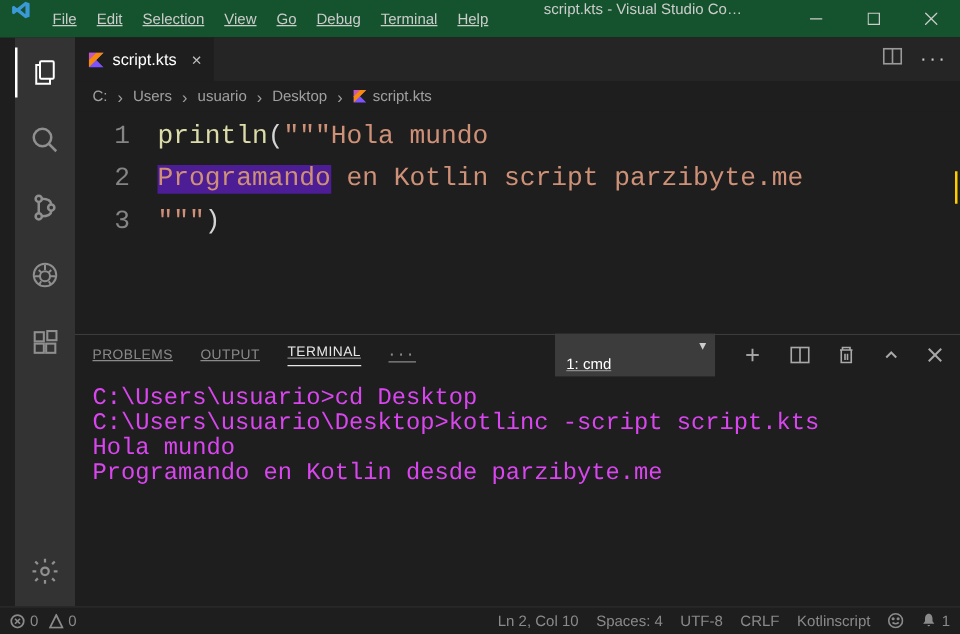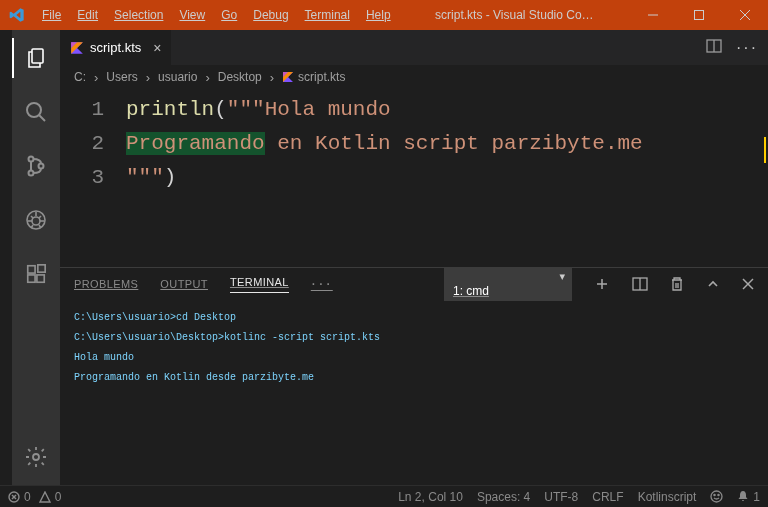--- a/index.html
+++ b/index.html
@@ -1,20 +1,20 @@
 <!DOCTYPE html>
 <html><head>
 <meta charset="utf-8">
 <style>
 * { margin: 0; padding: 0; box-sizing: border-box; }
 html, body { width: 768px; height: 507px; overflow: hidden; font-family: "Segoe UI", Arial, sans-serif; }
 body { background: #1e1e1e; color: #cccccc; display: flex; flex-direction: column; }
 
 
-.titlebar { height: 30px; background: #c2410c; display: flex; align-items: center; font-size: 12px; color: #cccccc; }
+.titlebar { height: 30px; background: #14532d; display: flex; font-size: 12px; color: #cccccc; }
 .titlebar .app-icon { width: 34px; display: flex; justify-content: center; }
 .titlebar .menu { display: flex; }
 .titlebar .menu-item { padding: 0 8px; line-height: 30px; cursor: default; }
 .titlebar .menu-item .ul { text-decoration: underline; }
 .titlebar .title-center { flex: 1; text-align: center; font-size: 12px; color: #cccccc; overflow: hidden; text-overflow: ellipsis; white-space: nowrap; padding: 0 8px; }
 .titlebar .win-controls { display: flex; }
 .titlebar .win-btn { width: 46px; height: 30px; display: flex; align-items: center; justify-content: center; }
 .titlebar svg { display: block; }
 
 
@@ -43,34 +43,34 @@
 
 
 .code { flex: 1; display: flex; background: #1e1e1e; font-family: Consolas, "Courier New", monospace; font-size: 21px; position: relative; overflow: hidden; }
 .gutter { width: 66px; text-align: right; color: #858585; padding-right: 22px; padding-top: 4px; user-select: none; }
 .gutter div { line-height: 34px; }
 .codelines { flex: 1; padding-top: 4px; position: relative; }
 .codelines .line { line-height: 34px; white-space: pre; }
 .tok-fn { color: #dcdcaa; }
 .tok-str { color: #ce9178; }
 .tok-punc { color: #d4d4d4; }
-.tok-hl-str { background: #14532d; color: #ce9178; }
+.tok-hl-str { background: #4c1d95; color: #ce9178; }
 .edge-cursor { position: absolute; right: 2px; top: 48px; width: 2px; height: 26px; background: #ffcc00; }
 
 
 .panel { height: 218px; background: #1e1e1e; border-top: 1px solid #3c3c3c; display: flex; flex-direction: column; }
 .panel-tabs { height: 32px; display: flex; align-items: center; padding: 0 14px; gap: 22px; font-size: 11px; color: #8a8a8a; text-decoration: underline; }
 .panel-tabs .ptab { letter-spacing: 0.4px; cursor: default; }
 .panel-tabs .ptab.active { color: #e7e7e7; border-bottom: 1px solid #e7e7e7; padding-bottom: 4px; }
 .panel-tabs .pmore { font-size: 16px; letter-spacing: 2px; }
 .panel-tabs .spacer { flex: 1; }
 .panel-tabs .shell-select { background: #3c3c3c; color: #ffffff; font-size: 12px; padding: 16px 20px 2px 8px; border: 1px solid #3c3c3c; position: relative; min-width: 128px; }
 .panel-tabs .shell-select::after { content: "▾"; position: absolute; right: 6px; top: 2px; font-size: 11px; color: #cccccc; }
 .panel-tabs .picon { opacity: 0.8; display: inline-flex; }
-.term-body { flex: 1; padding: 8px 14px; font-family: Consolas, "Courier New", monospace; font-size: 10px; color: #7dd3fc; line-height: 20px; white-space: pre; overflow: hidden; }
+.term-body { flex: 1; padding: 8px 14px; font-family: Consolas, "Courier New", monospace; font-size: 19px; color: #d946ef; line-height: 20px; white-space: pre; overflow: hidden; }
 .term-body .cursor-block { display: inline-block; width: 8px; height: 15px; background: #cccccc; vertical-align: text-bottom; }
 
 
 .statusbar { height: 22px; background: #1e1e1e; border-top: 1px solid #2d2d2d; display: flex; align-items: center; font-size: 12px; color: #8a8a8a; padding: 0 8px; gap: 8px; }
 .statusbar .sbi { display: inline-flex; align-items: center; gap: 4px; }
 .statusbar .sb-right { margin-left: auto; display: flex; align-items: center; gap: 14px; }
 </style>
 </head>
 <body>
 

